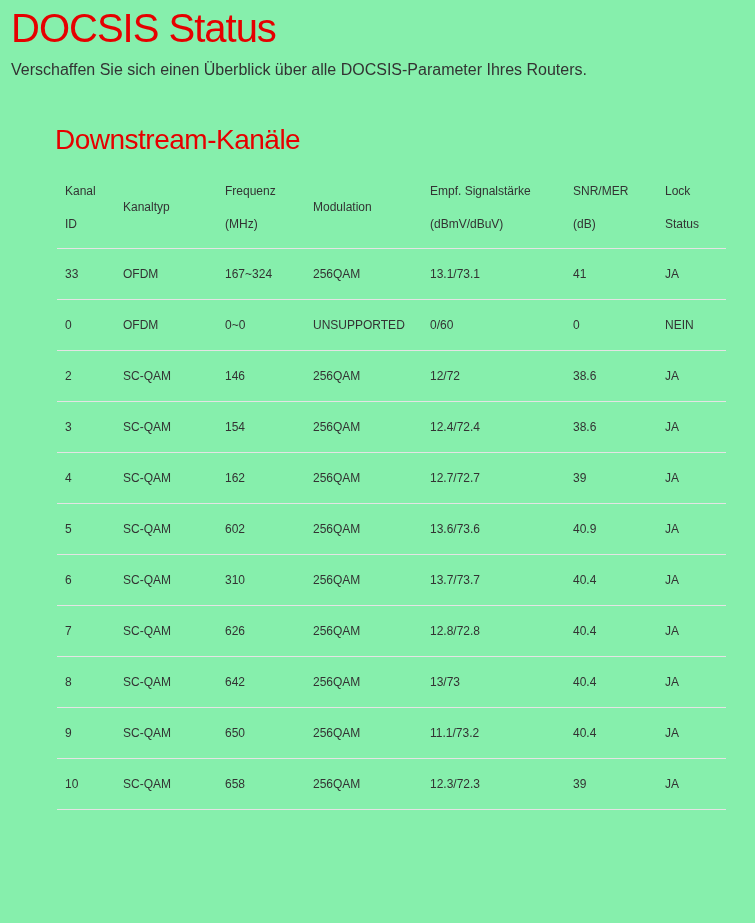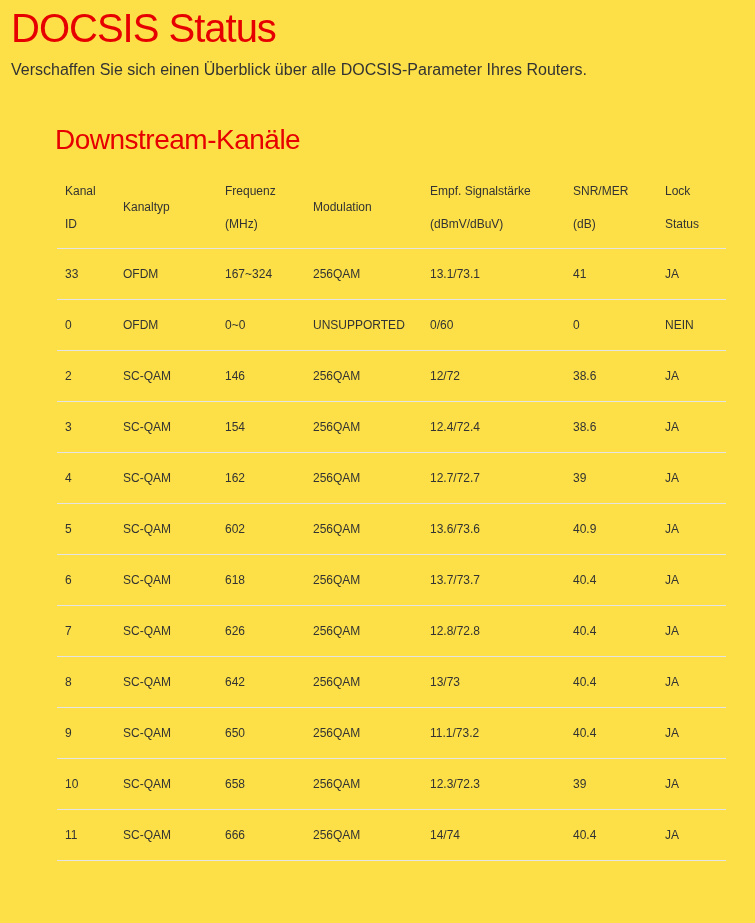--- a/index.html
+++ b/index.html
@@ -12,21 +12,21 @@
     margin: 0;
     padding: 0;
     background: #ffffff;
     font-family: "Liberation Sans", sans-serif;
     color: var(--text);
   }
   .page {
     width: 755px;
     height: 923px;
     overflow: hidden;
-    background: #fde047;
+    background: #86efac;
   }
   .page-title {
     margin: 6px 0 0 11px;
     font-size: 40px;
     line-height: 1.1;
     font-weight: 400;
     letter-spacing: -1px;
     color: var(--red);
   }
   .page-subtitle {
@@ -169,21 +169,21 @@
           <td>SC-QAM</td>
           <td>602</td>
           <td>256QAM</td>
           <td>13.6/73.6</td>
           <td>40.9</td>
           <td>JA</td>
         </tr>
         <tr>
           <td>6</td>
           <td>SC-QAM</td>
-          <td>618</td>
+          <td>310</td>
           <td>256QAM</td>
           <td>13.7/73.7</td>
           <td>40.4</td>
           <td>JA</td>
         </tr>
         <tr>
           <td>7</td>
           <td>SC-QAM</td>
           <td>626</td>
           <td>256QAM</td>
@@ -211,25 +211,16 @@
         </tr>
         <tr>
           <td>10</td>
           <td>SC-QAM</td>
           <td>658</td>
           <td>256QAM</td>
           <td>12.3/72.3</td>
           <td>39</td>
           <td>JA</td>
         </tr>
-        <tr>
-          <td>11</td>
-          <td>SC-QAM</td>
-          <td>666</td>
-          <td>256QAM</td>
-          <td>14/74</td>
-          <td>40.4</td>
-          <td>JA</td>
-        </tr>
       </tbody>
   </table>
 
 </div>
 
 </body></html>

